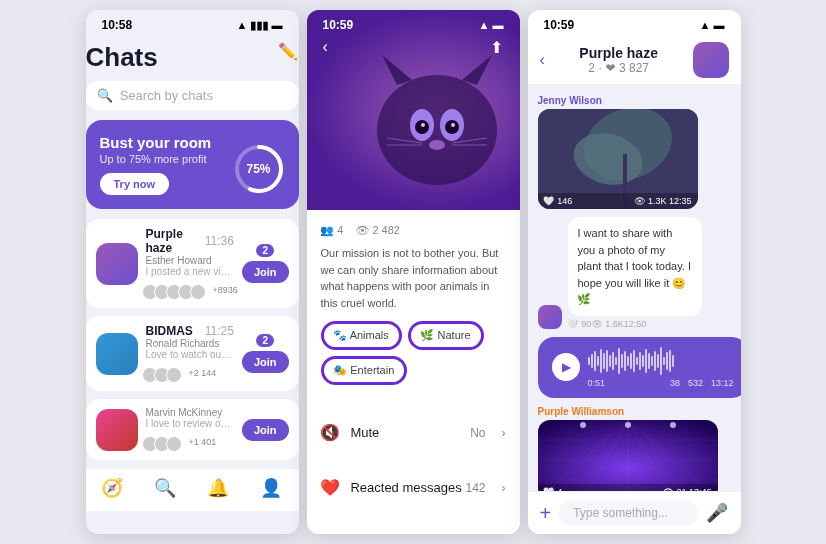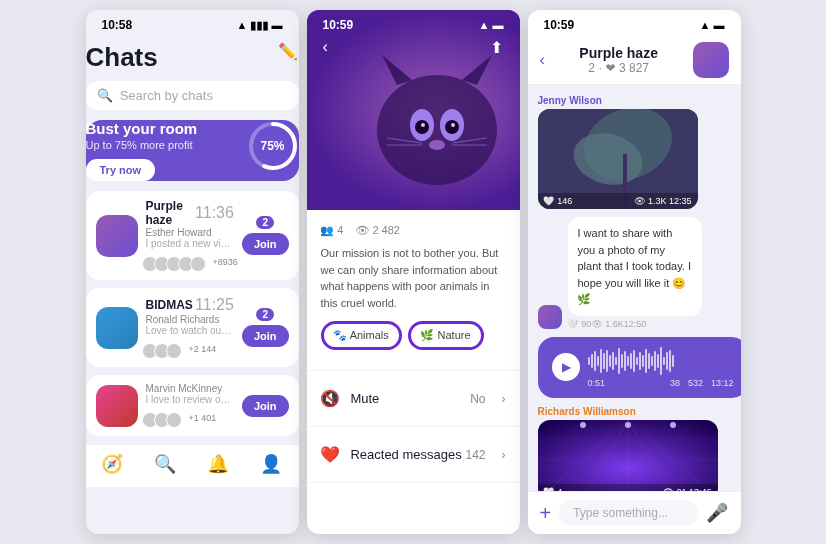--- a/index.html
+++ b/index.html
@@ -44,22 +44,22 @@
     .status-icons { display: flex; gap: 3px; align-items: center; }
     .chats-header { display: flex; justify-content: space-between; align-items: flex-start; padding: 6px 0 8px; }
     .chats-title { font-size: 26px; font-weight: 700; color: #1a1a2e; }
     .edit-icon { color: #6b4fcf; font-size: 16px; }
     .search-bar {
       display: flex; align-items: center; background: white;
       border-radius: 12px; padding: 7px 12px; gap: 6px;
       margin-bottom: 10px; font-size: 13px; color: #aaa;
     }
     .promo-card {
-      background: #6b4fcf; border-radius: 16px; 
-      display: flex; justify-content: space-between; align-items: flex-start;
+      background: #6b4fcf; border-radius: 16px; padding: 14px;
+      display: flex; justify-content: space-between; align-items: flex-end;
       margin-bottom: 10px;
     }
     .promo-text .promo-title { color: white; font-size: 15px; font-weight: 700; }
     .promo-text .promo-sub { color: rgba(255,255,255,0.85); font-size: 11px; margin: 2px 0 8px; }
     .promo-btn {
       background: white; color: #6b4fcf; border: none;
       border-radius: 20px; padding: 5px 14px; font-size: 11px; font-weight: 600;
     }
     .circle-progress {
       width: 52px; height: 52px; position: relative;
@@ -68,21 +68,21 @@
     .circle-progress svg { position: absolute; top: 0; left: 0; transform: rotate(-90deg); }
     .circle-progress .pct { font-size: 12px; font-weight: 700; color: white; z-index: 1; }
     .chat-item {
       background: white; border-radius: 14px; padding: 8px 10px;
       display: flex; align-items: center; gap: 8px; margin-bottom: 8px;
     }
     .chat-avatar-placeholder { width: 40px; height: 40px; border-radius: 12px; flex-shrink: 0; }
     .chat-info { flex: 1; min-width: 0; }
     .chat-name-row { display: flex; justify-content: space-between; align-items: center; }
     .chat-name { font-size: 12px; font-weight: 700; color: #1a1a2e; }
-    .chat-time { font-size: 16px; color: #aaa; }
+    .chat-time { font-size: 12px; color: #aaa; }
     .chat-user { font-size: 10px; color: #888; }
     .chat-preview { font-size: 10px; color: #aaa; white-space: nowrap; overflow: hidden; text-overflow: ellipsis; }
     .chat-right { display: flex; flex-direction: column; align-items: center; gap: 4px; }
     .badge { background: #6b4fcf; color: white; border-radius: 10px; padding: 1px 6px; font-size: 10px; font-weight: 700; }
     .join-btn { background: #6b4fcf; color: white; border: none; border-radius: 16px; padding: 5px 12px; font-size: 11px; font-weight: 600; }
     .avatar-stack { display: flex; margin-top: 4px; }
     .avatar-stack .mini { width: 16px; height: 16px; border-radius: 50%; background: #ccc; margin-left: -4px; border: 1px solid white; font-size: 6px; display: flex; align-items: center; justify-content: center; overflow: hidden; }
     .stack-count { font-size: 9px; color: #888; margin-left: 4px; align-self: center; }
     .bottom-nav {
       display: flex; justify-content: space-around; align-items: center;
@@ -320,20 +320,21 @@
 
     <div class="group-info">
       <div class="group-meta">
         <span>👥 <span>4</span></span>
         <span>👁 <span>2 482</span></span>
       </div>
       <div class="group-desc">Our mission is not to bother you. But we can only share information about what happens with poor animals in this cruel world.</div>
       <div class="tag-row">
         <span class="tag">🐾 Animals</span>
         <span class="tag">🌿 Nature</span>
+        <span class="tag">🎭 Entertain</span>
       </div>
     </div>
 
     <div class="divider"></div>
 
     <div class="menu-row">
       <div class="menu-row-left">
         <span class="menu-icon">🔇</span>
         <span>Mute</span>
       </div>
@@ -463,21 +464,21 @@
                 <span>38</span>
                 <span>532</span>
                 <span>13:12</span>
               </div>
             </div>
           </div>
         </div>
       </div>
 
       <div class="message-bubble incoming">
-        <div class="sender-name" style="color:#e67e22;">Richards Williamson</div>
+        <div class="sender-name" style="color:#e67e22;">Purple Williamson</div>
         <div class="bubble-img" style="width:180px;height:80px;">
           <div class="bubble-img-inner" style="width:180px;height:80px;">
             <svg viewBox="0 0 180 80" width="180" height="80">
               <defs>
                 <radialGradient id="hall" cx="50%" cy="60%" r="70%">
                   <stop offset="0%" stop-color="#7c3aed"></stop>
                   <stop offset="100%" stop-color="#1a0050"></stop>
                 </radialGradient>
               </defs>
               <rect width="180" height="80" fill="url(#hall)"></rect>

